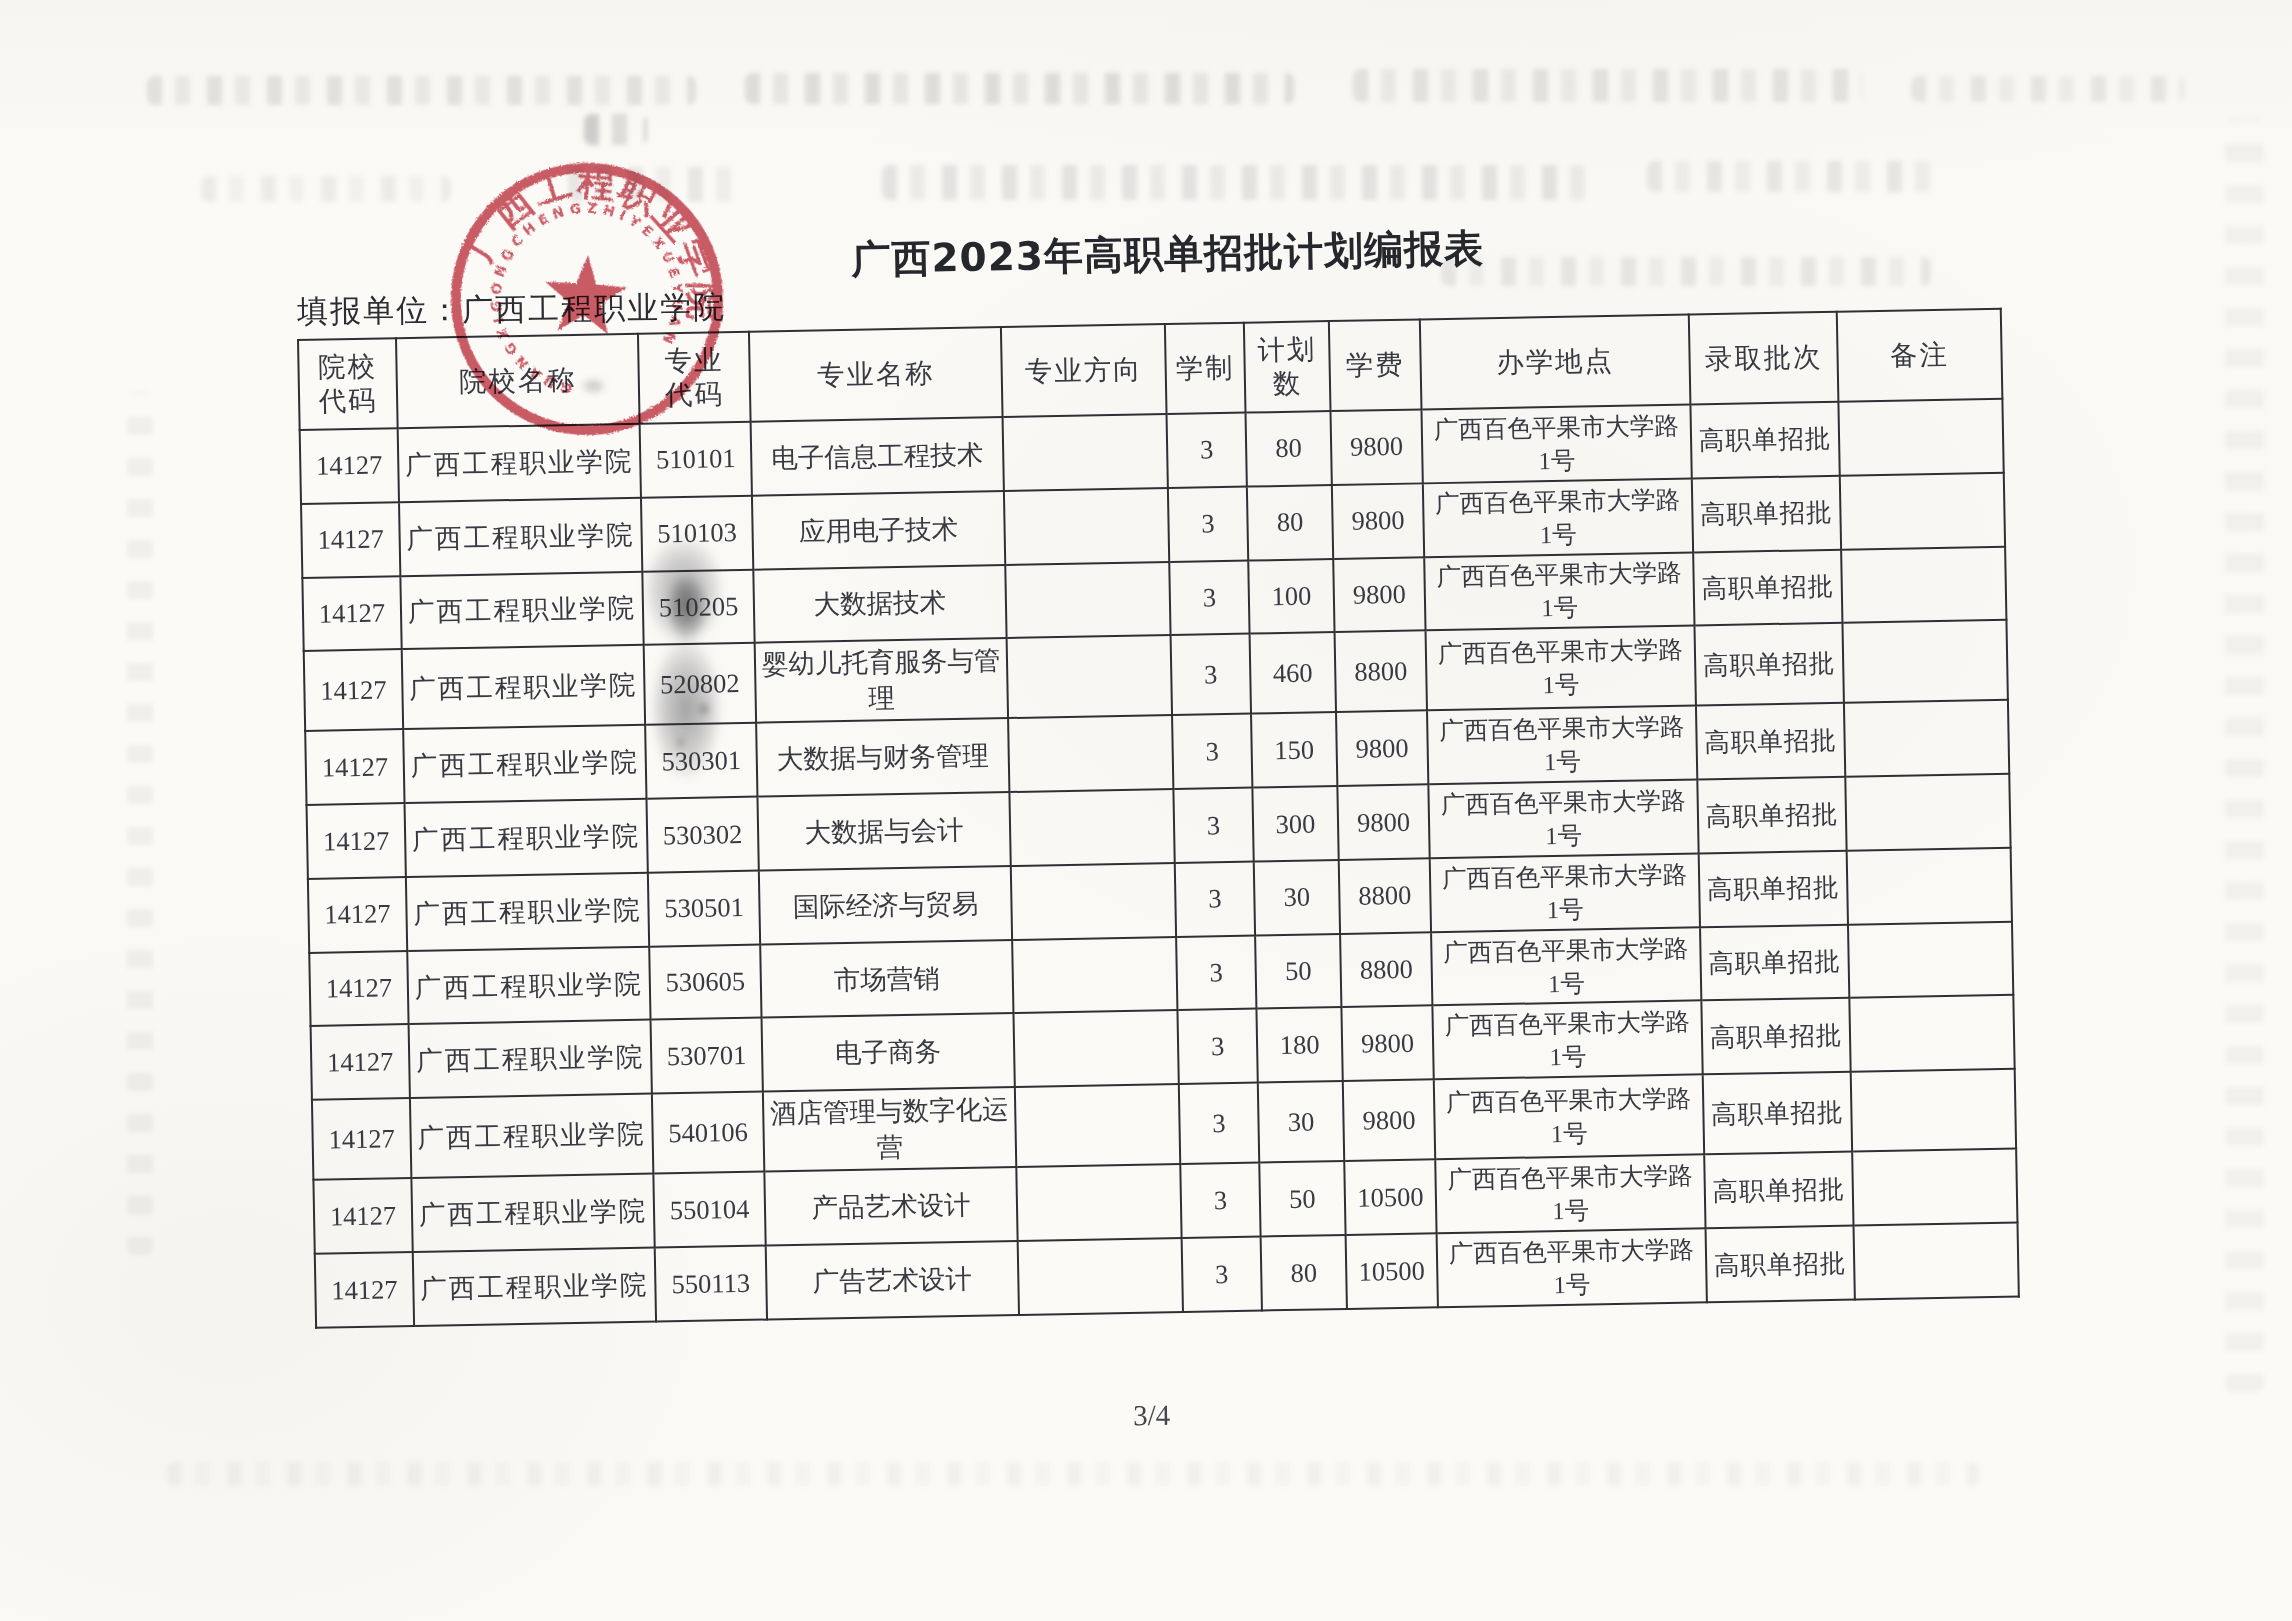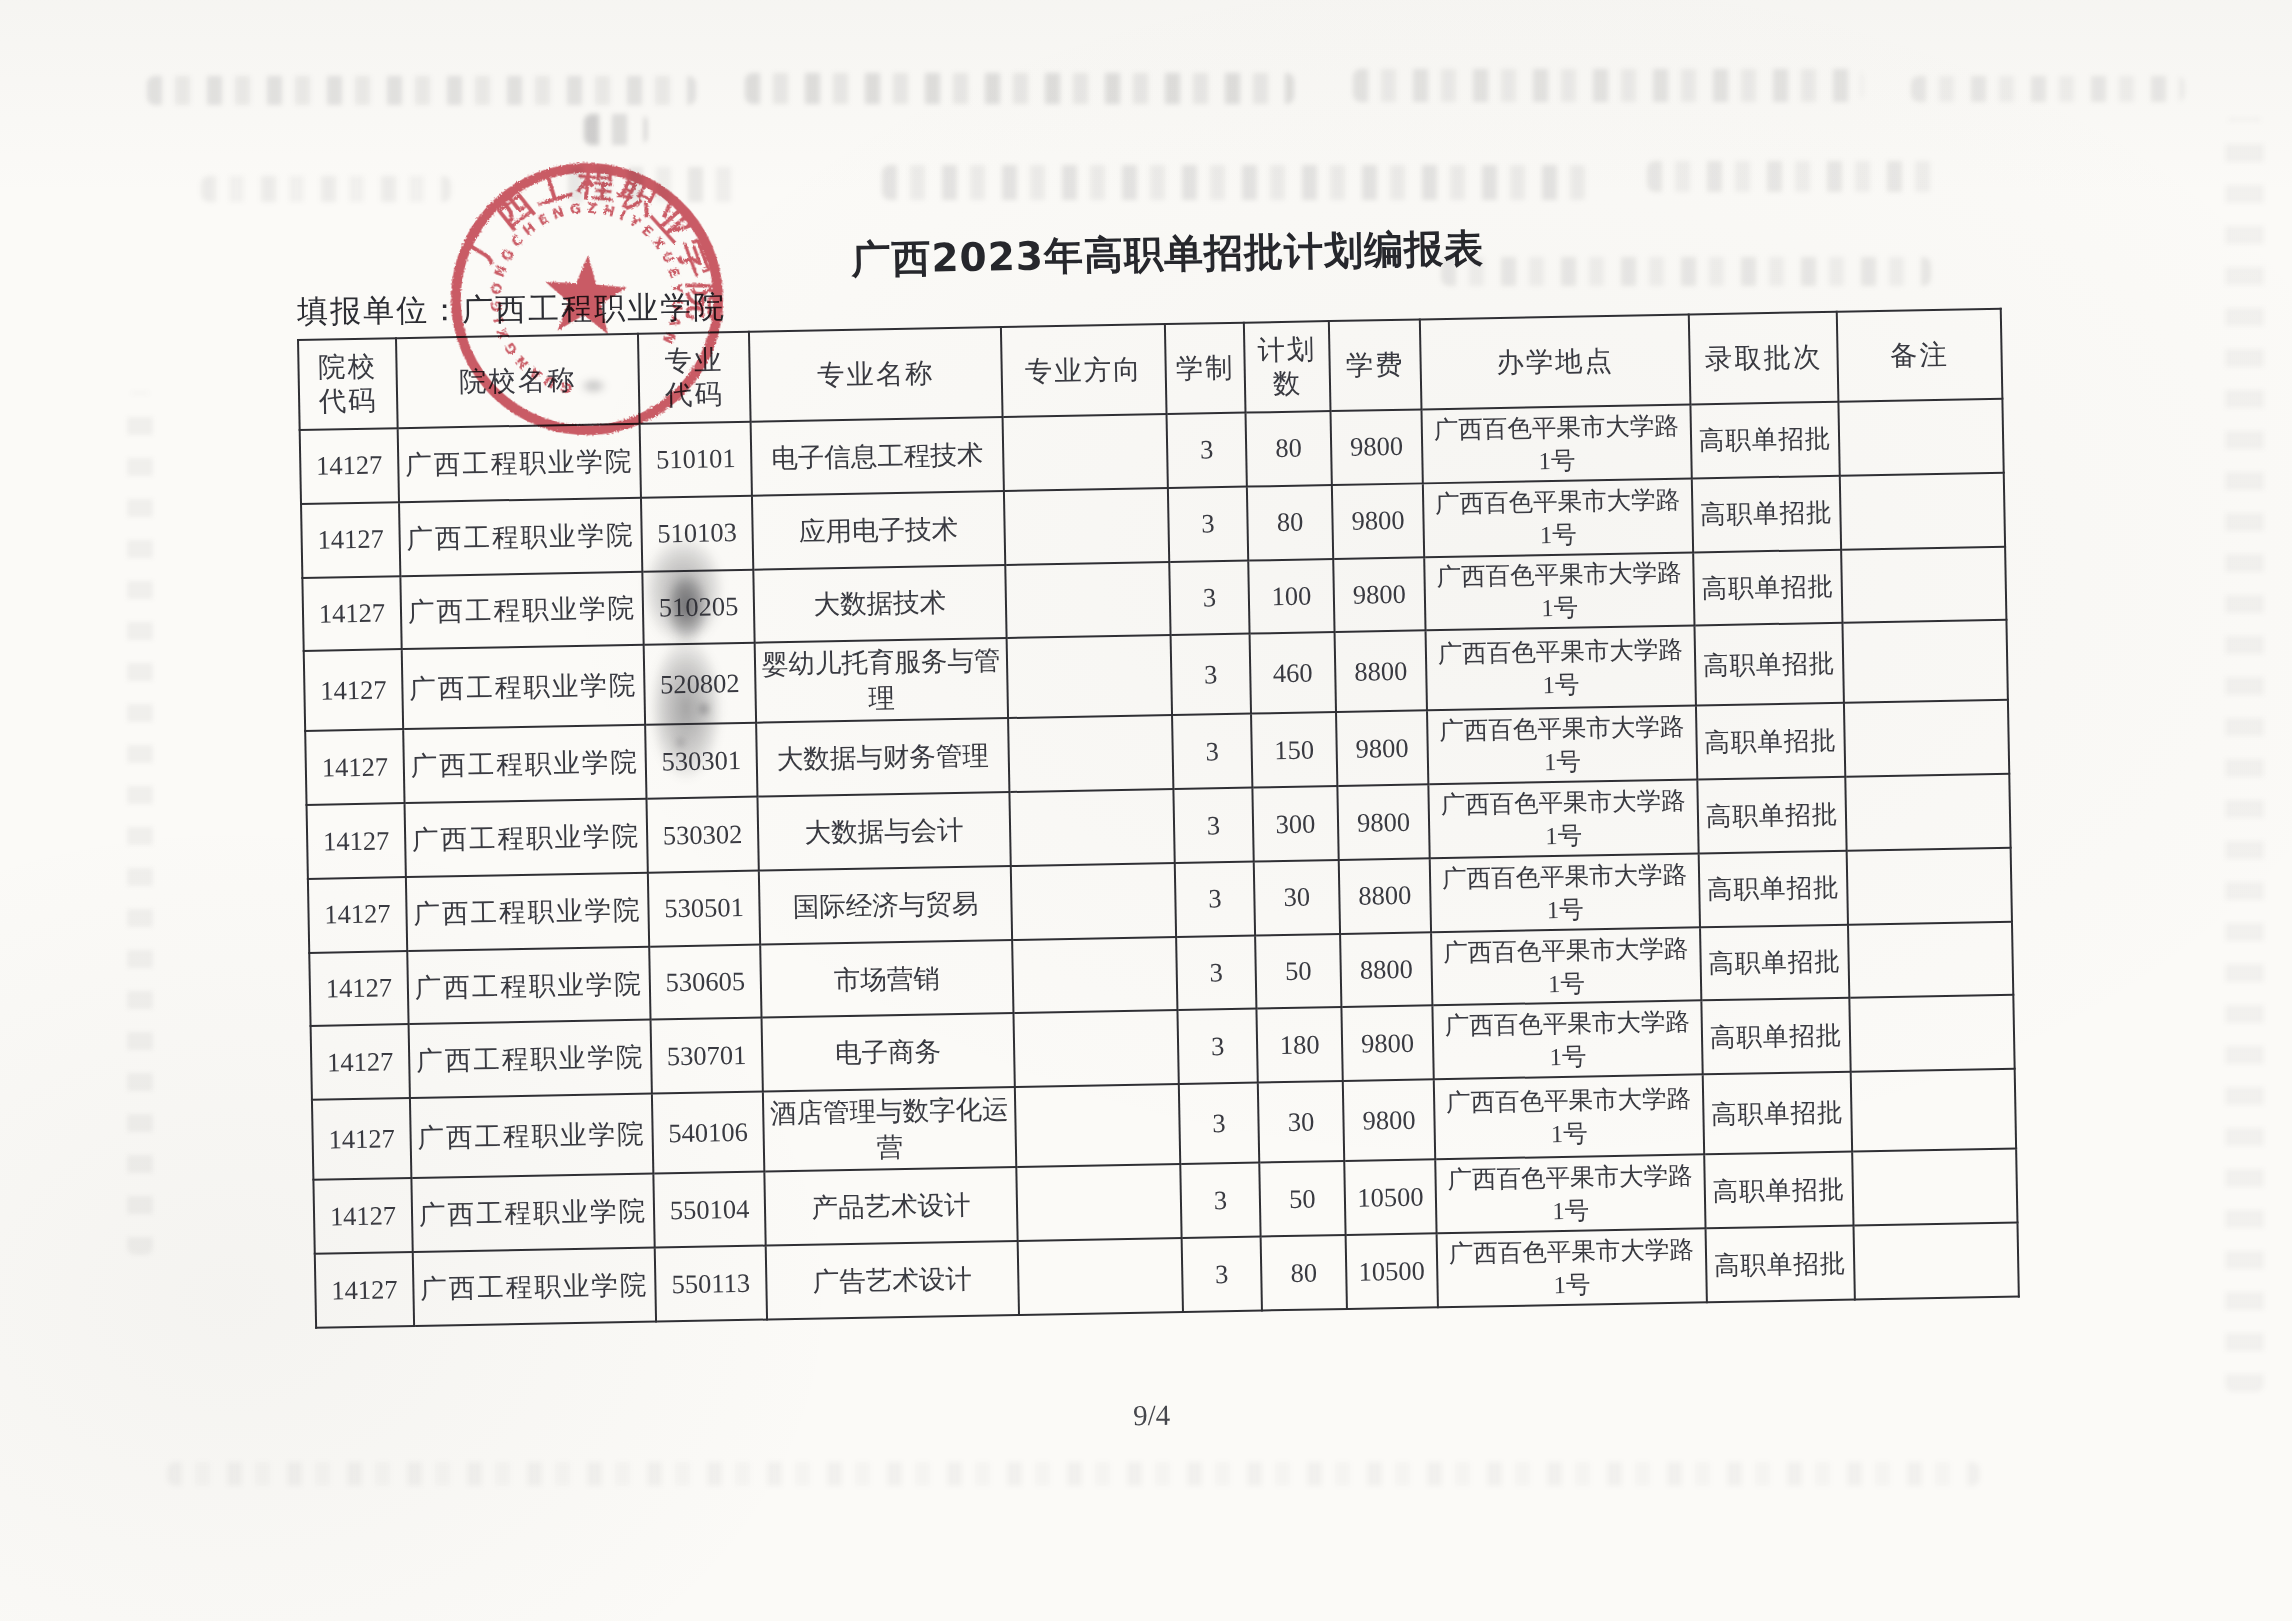--- a/index.html
+++ b/index.html
@@ -315,16 +315,16 @@
       <polygon class="star" points="139,96 149.3,125.8 180.8,126.4 155.6,145.4 164.9,175.6 139,157.5 113.1,175.6 122.4,145.4 97.2,126.4 128.7,125.8"></polygon>
       <text class="cn">
         <textPath href="#arcTop" startOffset="6">广西工程职业学院</textPath>
       </text>
       <text class="latin">
         <textPath href="#arcLatin" startOffset="8">GUANGXIGONGCHENGZHIYEXUEYUAN</textPath>
       </text>
     </g>
   </svg>
 
-  <div class="page-number">9/4</div>
+  <div class="page-number">3/4</div>
 
 </div>
 
 
 </body></html>

